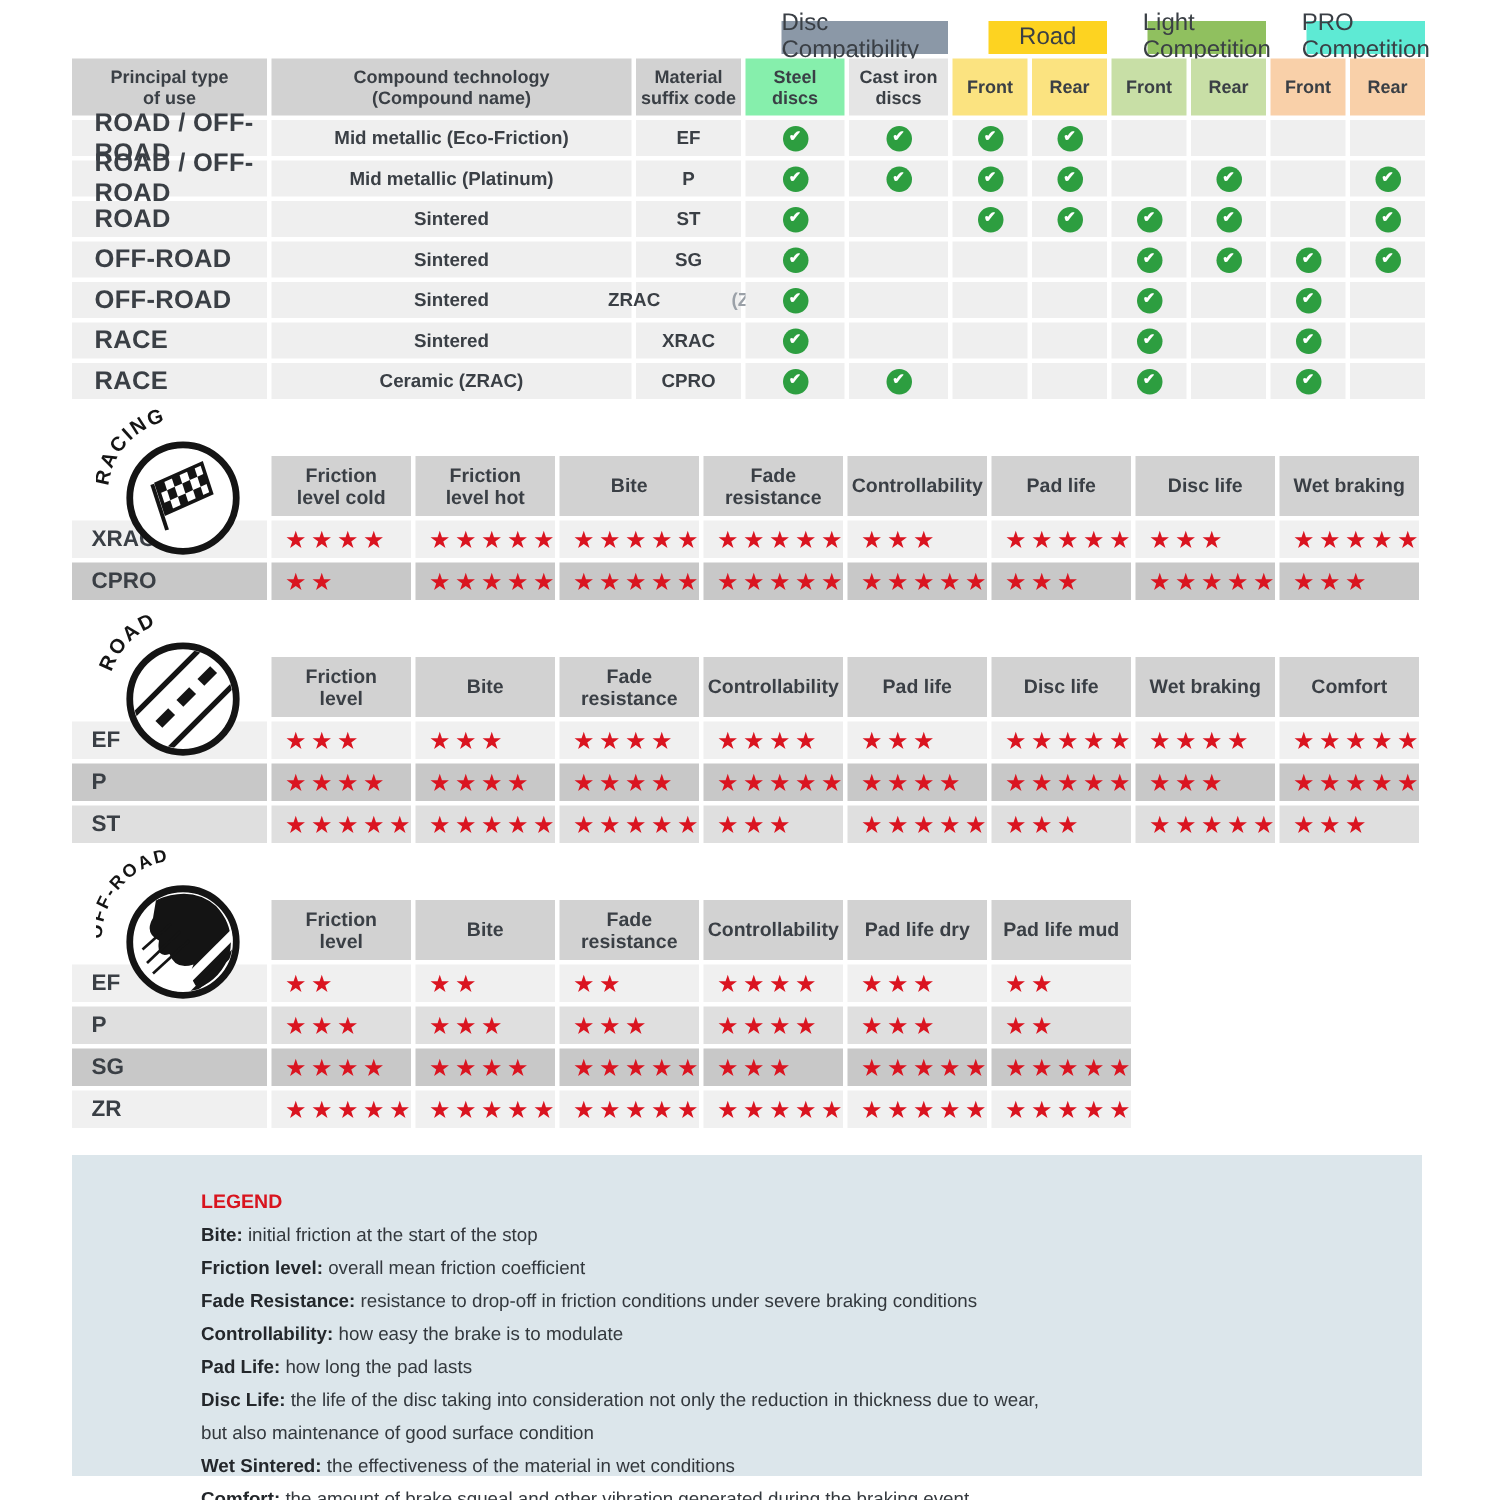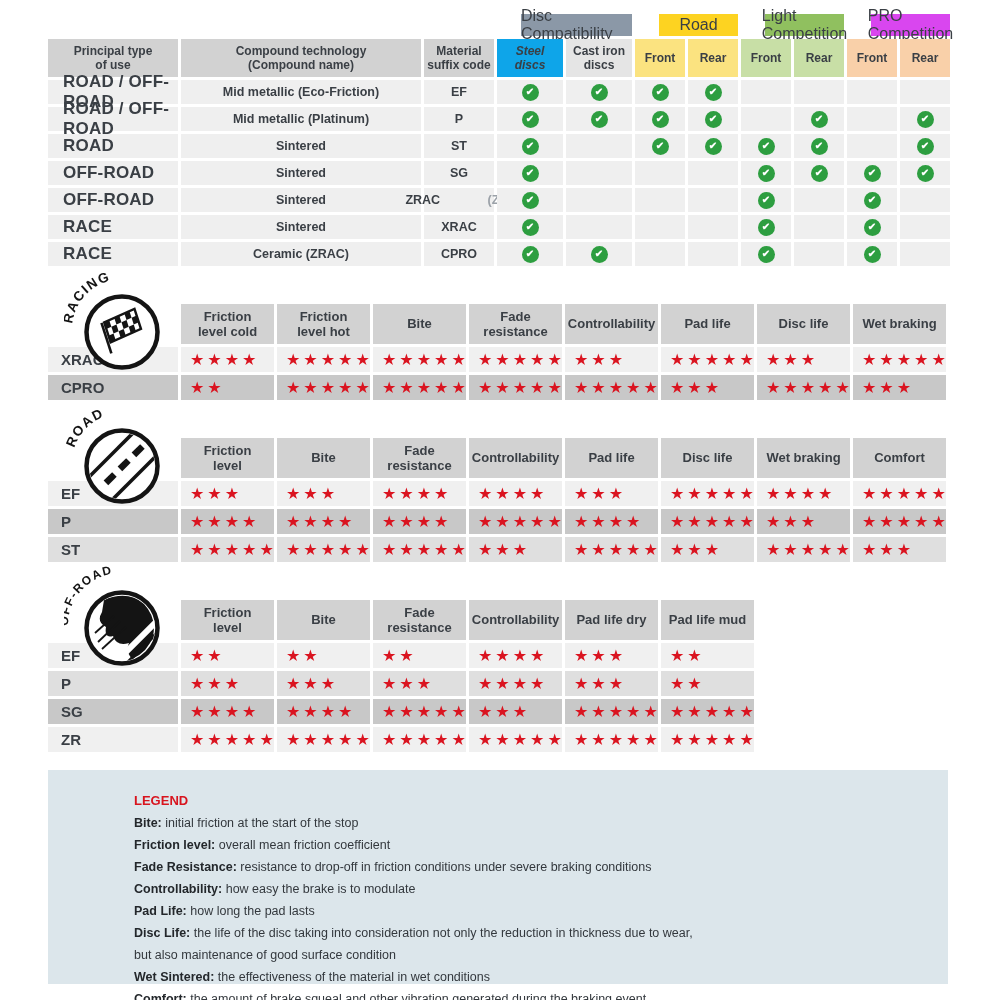--- a/index.html
+++ b/index.html
@@ -72,28 +72,28 @@
 <body>
 
 <div class="page">
 
   <section>
     <div class="compat-grid">
         <div class="compat-spacer"></div>
         <div class="group-header" style="background: rgb(139, 152, 167);">Disc Compatibility</div>
         <div class="group-header" style="background: rgb(253, 211, 33);">Road</div>
         <div class="group-header" style="background: rgb(144, 192, 95);">Light Competition</div>
-        <div class="group-header" style="background: #d946ef;">PRO Competition</div>
+        <div class="group-header" style="background: #5eead4;">PRO Competition</div>
         <div class="col-header">Principal type
 of use</div>
         <div class="col-header">Compound technology
 (Compound name)</div>
         <div class="col-header">Material
 suffix code</div>
-        <div class="col-header" style="background: #0ea5e9; font-style: italic;">Steel
+        <div class="col-header" style="background: #86efac;">Steel
 discs</div>
         <div class="col-header" style="background: #e5e5e5;">Cast iron
 discs</div>
         <div class="col-header" style="background: rgb(251, 227, 128);">Front</div>
         <div class="col-header" style="background: rgb(251, 227, 128);">Rear</div>
         <div class="col-header" style="background: rgb(200, 223, 166);">Front</div>
         <div class="col-header" style="background: rgb(200, 223, 166);">Rear</div>
         <div class="col-header" style="background: rgb(249, 208, 169);">Front</div>
         <div class="col-header" style="background: rgb(249, 208, 169);">Rear</div>
         <div class="cell use-cell">ROAD / OFF-ROAD</div>

